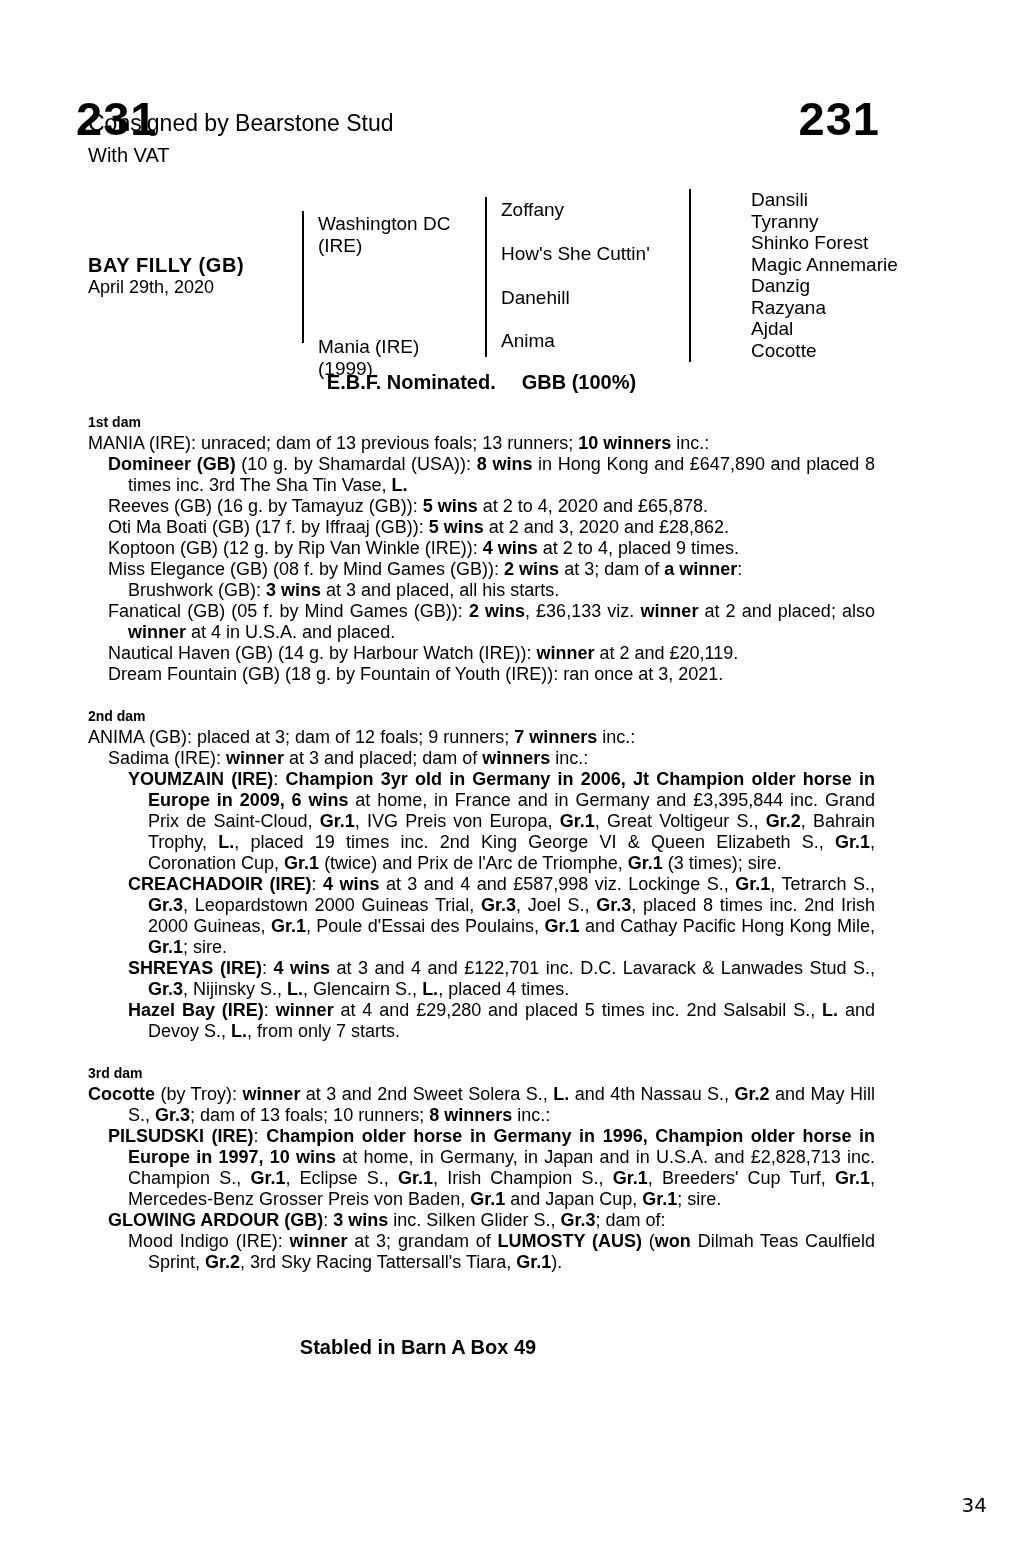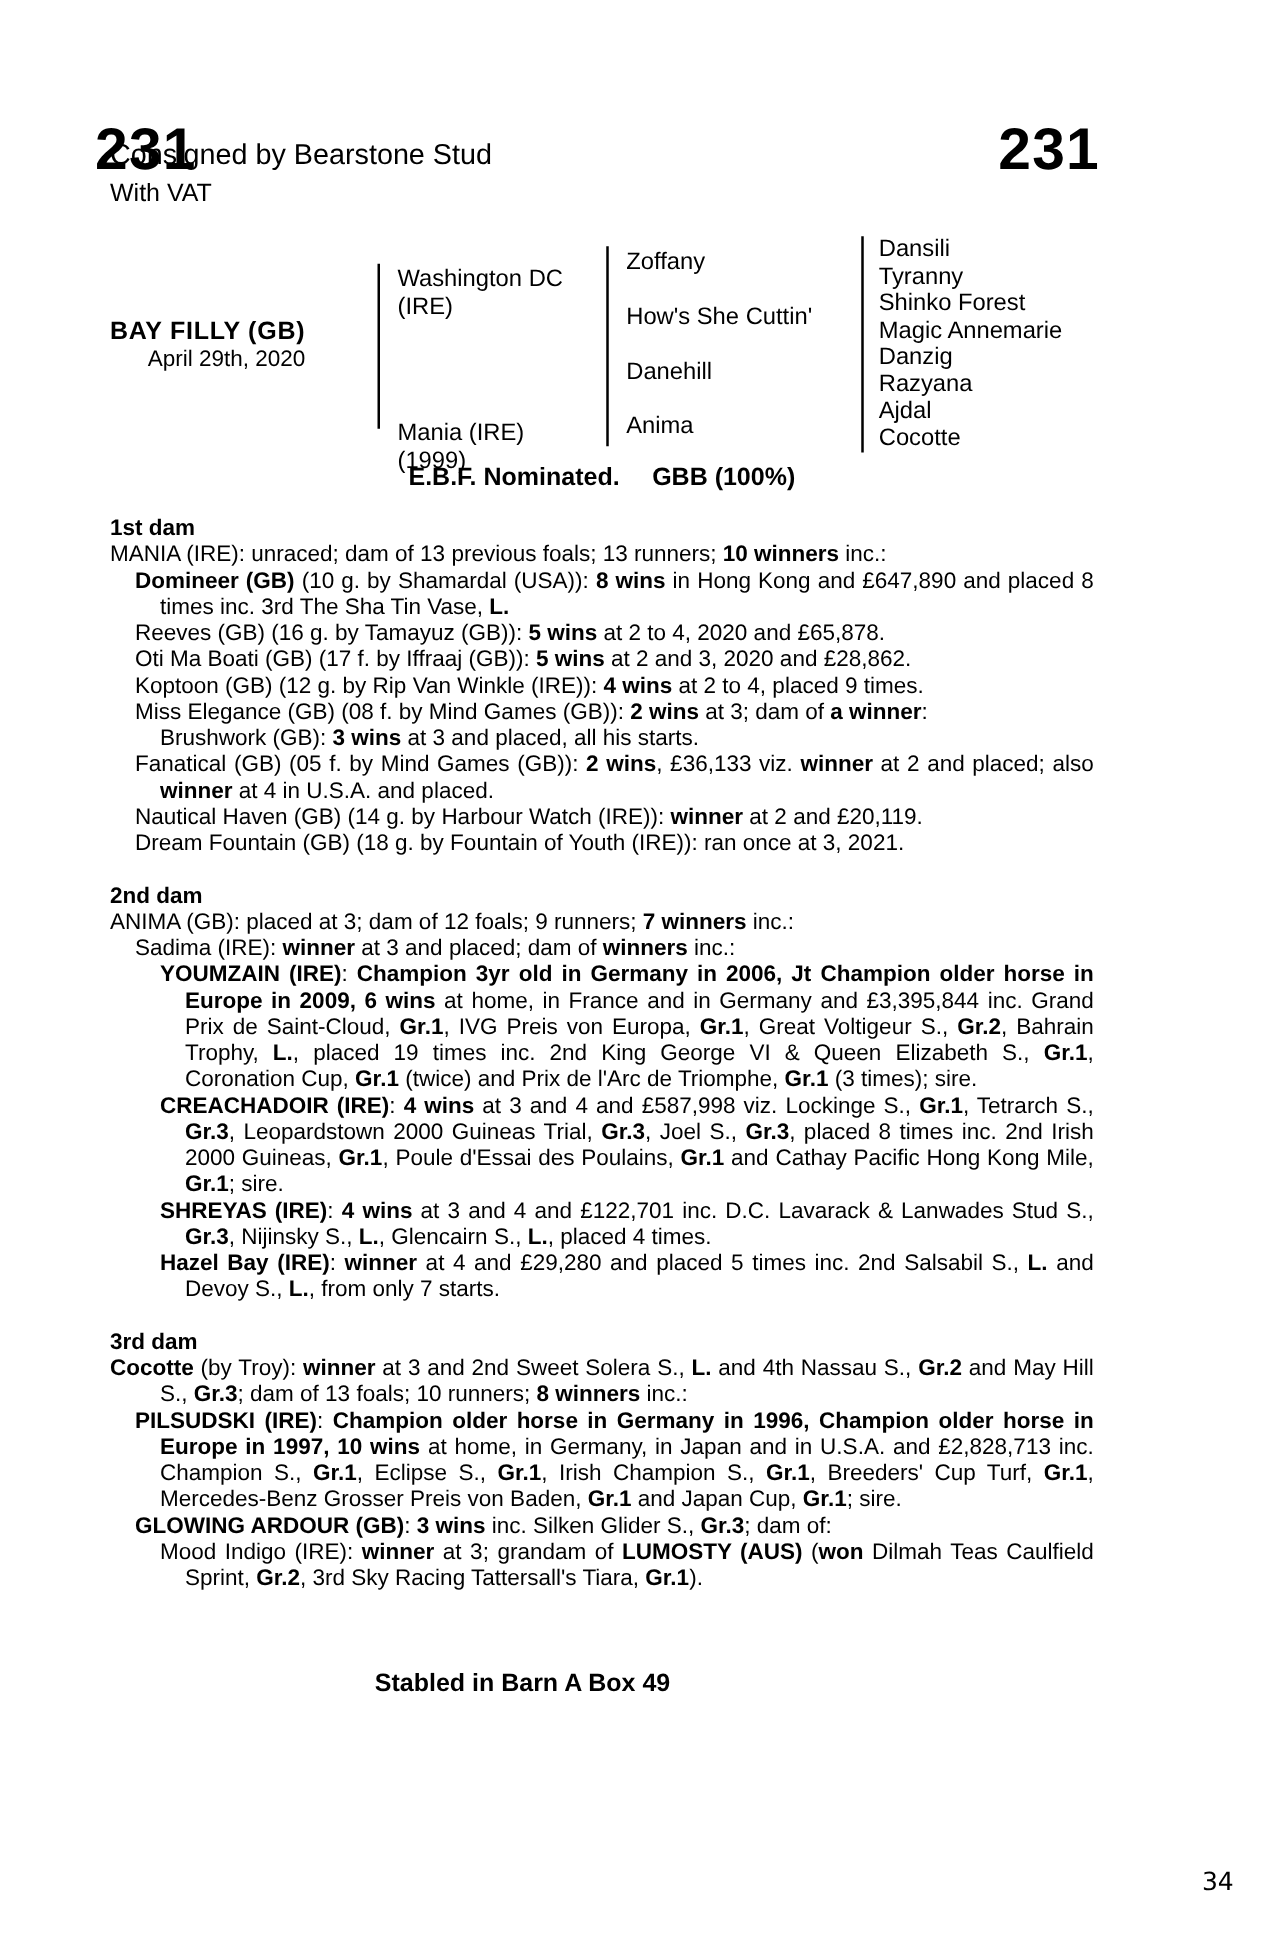--- a/index.html
+++ b/index.html
@@ -26,35 +26,35 @@
   }
   .with-vat {
     position: absolute; top: 143px; left: 88px; width: 792px;
     text-align: left; font-size: 20px; line-height: 24px;
   }
 
   
   .pedigree { position: absolute; left: 88px; top: 186px; width: 800px; height: 185px; }
   .ped-abs  { position: absolute; white-space: nowrap; }
   .horse-name { font-size: 20px; font-weight: bold; letter-spacing: 0.6px; line-height: 22px; }
-  .foal-date  { font-size: 18px; line-height: 22px; text-align: right; }
+  .foal-date  { font-size: 18px; line-height: 22px; }
   .ped-col    { font-size: 19px; line-height: 22px; }
   .ped-divider { position: absolute; width: 2px; background: #000; }
-  .ggp-col div { line-height: 21.5px; }
+  .ggp-col div { line-height: 21.5px; margin-left: 48px; }
 
   
   .ebf-line {
     position: absolute; top: 371px; left: 88px; width: 787px;
     text-align: center; font-size: 20px; line-height: 22px; font-weight: bold;
   }
   .ebf-line .gap { display: inline-block; width: 26px; }
 
   
   .dam-flow { position: absolute; left: 88px; top: 412px; width: 787px; }
-  .dam-heading { font-size: 18px; font-weight: bold; margin: 0; line-height: 21px; }
+  .dam-heading { font-size: 14px; font-weight: bold; margin: 0; line-height: 21px; }
   section.dam-section + section.dam-section { margin-top: 21px; }
   .entry { margin: 0; text-align: justify; }
   .d0  { padding-left: 0; text-indent: 0; }
   .d0h { padding-left: 40px; text-indent: -40px; }
   .d1  { padding-left: 40px; text-indent: -20px; }
   .d2  { padding-left: 60px; text-indent: -20px; }
 
   
   .stabled {
     position: absolute; top: 1336px; left: 0; width: 836px;

